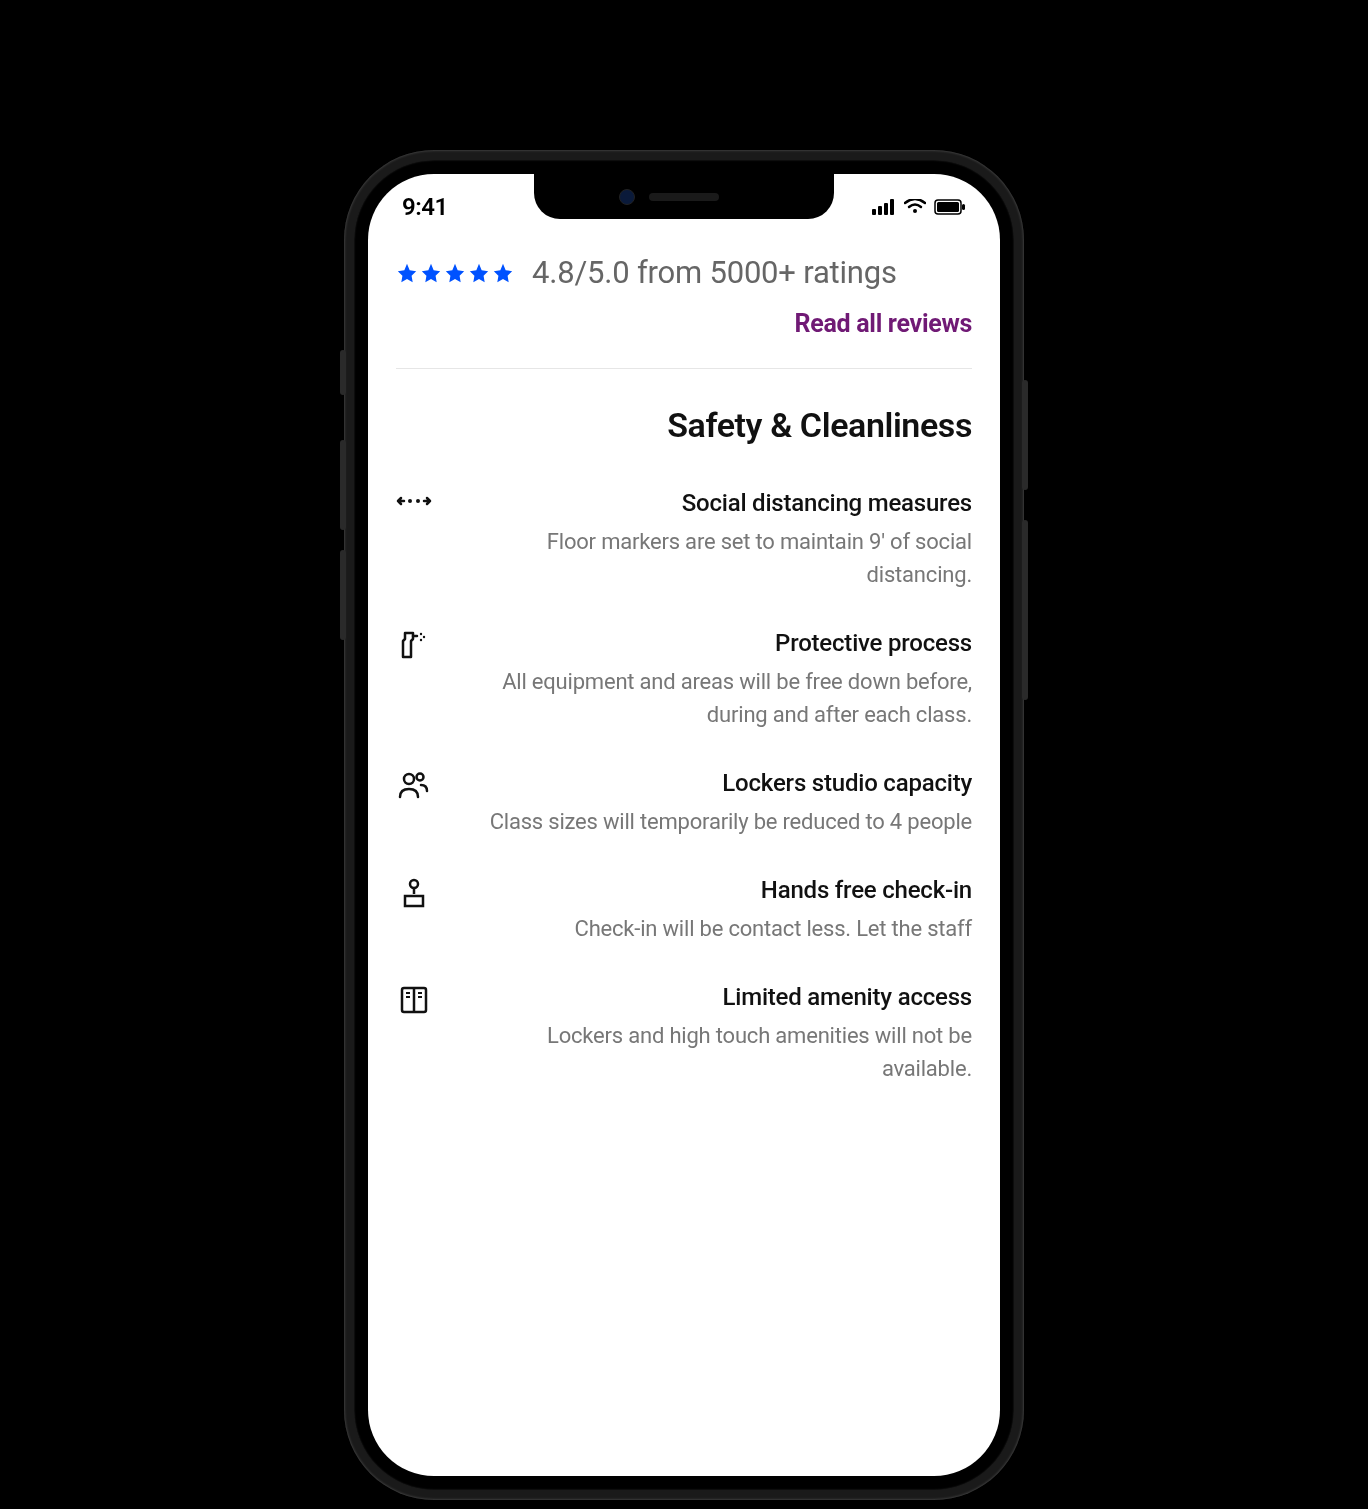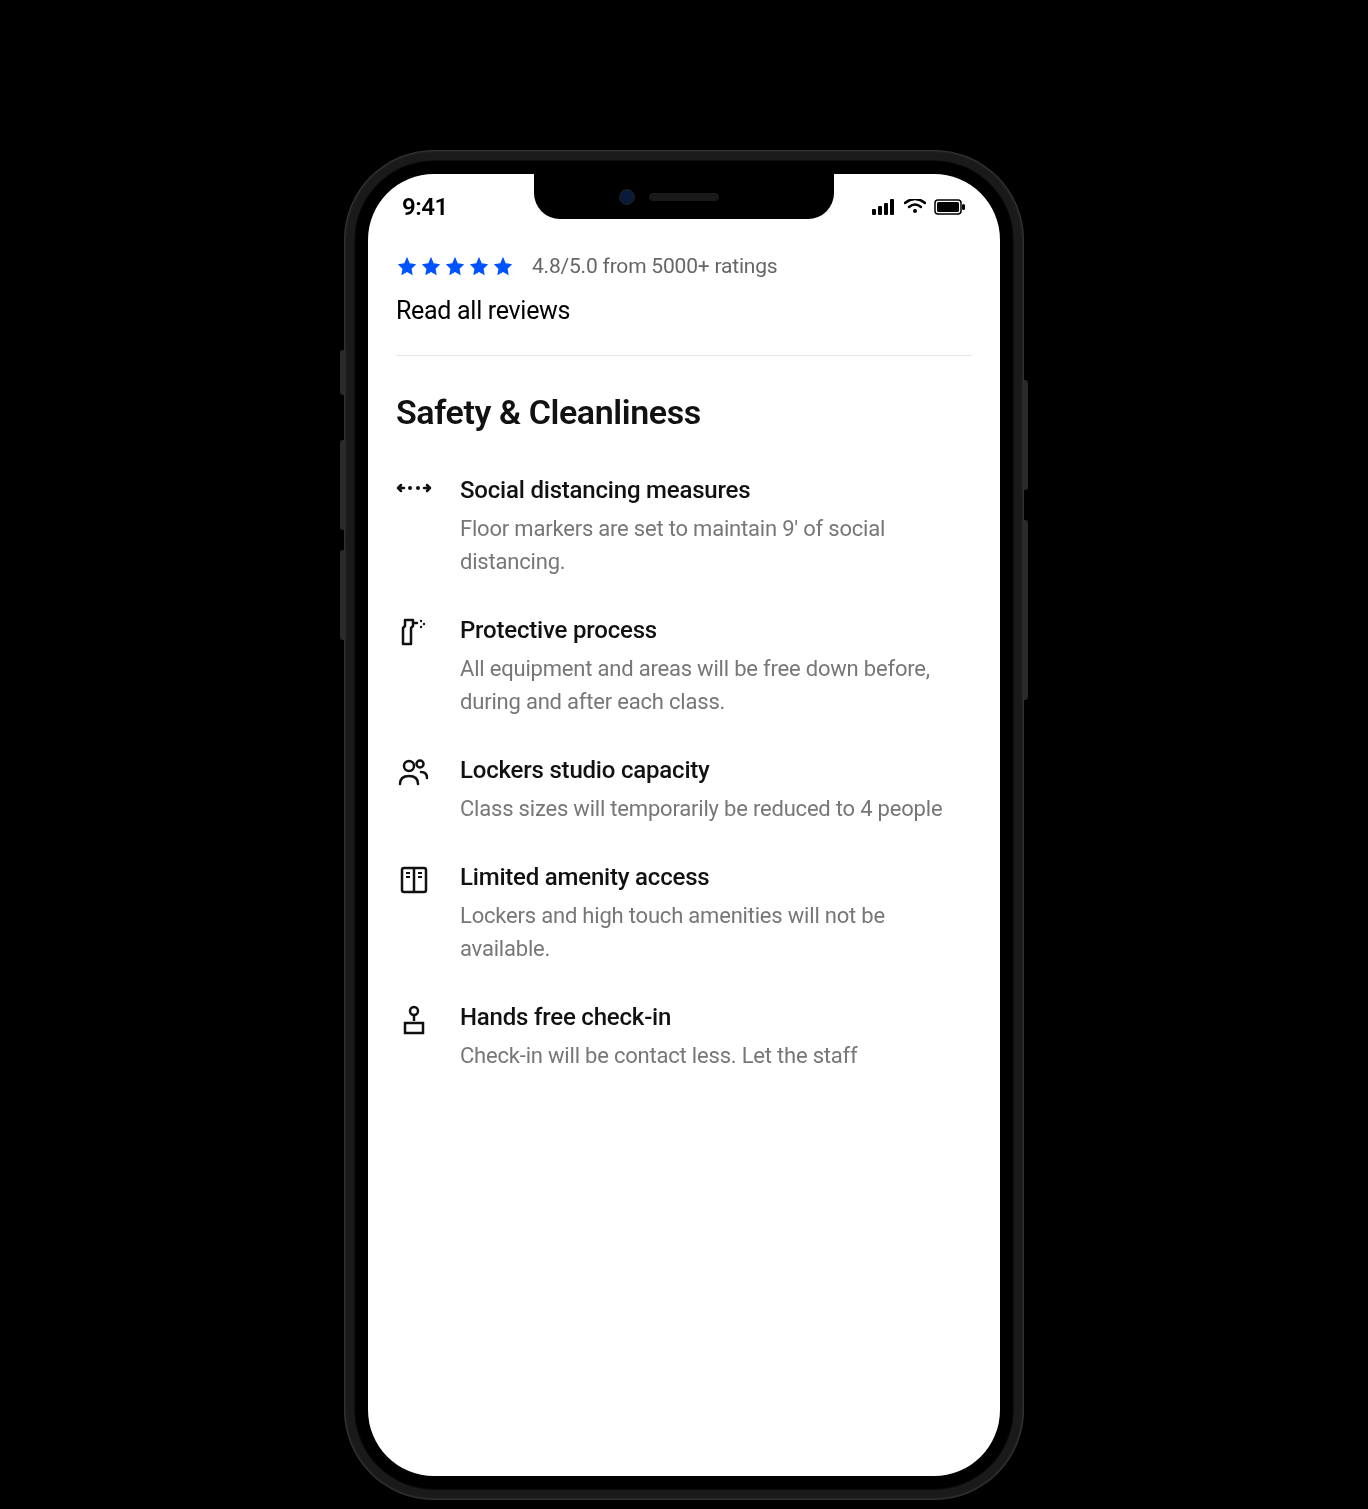--- a/index.html
+++ b/index.html
@@ -14,20 +14,21 @@
       padding-top: 150px;
     }
     .phone-outer {
       width: 680px;
       height: 1350px;
       background: #1a1a1a;
       border-radius: 90px;
       padding: 10px;
       position: relative;
       box-shadow: inset 0 0 3px rgba(255,255,255,0.3);
+      text-align: right;
     }
     .phone-mid {
       width: 100%;
       height: 100%;
       background: #000;
       border-radius: 80px;
       padding: 8px;
       box-shadow: inset 0 0 2px rgba(255,255,255,0.2);
     }
     .phone-inner {
@@ -117,28 +118,28 @@
       display: flex;
       align-items: center;
       gap: 18px;
       margin-bottom: 18px;
     }
     .stars {
       display: flex;
       gap: 2px;
     }
     .rating-text {
-      font-size: 21px;
+      font-size: 31px;
       color: #666;
       letter-spacing: -0.2px;
     }
     .read-reviews {
       font-size: 25px;
-      color: #000000;
-      font-weight: 400;
+      color: #701a75;
+      font-weight: 700;
       cursor: pointer;
       letter-spacing: -0.3px;
     }
     .divider {
       height: 1px;
       background: #e6e6e6;
       margin: 30px 0 36px 0;
     }
     .section-title {
       font-size: 34px;
@@ -284,46 +285,46 @@
               </svg>
             </div>
             <div class="safety-text">
               <div class="safety-title">Lockers studio capacity</div>
               <div class="safety-desc">Class sizes will temporarily be reduced to 4 people</div>
             </div>
           </div>
 
           <div class="safety-item">
             <div class="safety-icon">
+              <svg width="30" height="32" viewBox="0 0 30 32">
+                <circle cx="15" cy="6" r="4" stroke="#111" stroke-width="2.5" fill="none"></circle>
+                <line x1="15" y1="10" x2="15" y2="16" stroke="#111" stroke-width="2.5"></line>
+                <rect x="6" y="18" width="18" height="10" stroke="#111" stroke-width="2.5" fill="none"></rect>
+              </svg>
+            </div>
+            <div class="safety-text">
+              <div class="safety-title">Hands free check-in</div>
+              <div class="safety-desc">Check-in will be contact less. Let the staff</div>
+            </div>
+          </div>
+
+          <div class="safety-item">
+            <div class="safety-icon">
               <svg width="30" height="30" viewBox="0 0 30 30">
                 <rect x="3" y="3" width="24" height="24" rx="2" stroke="#111" stroke-width="2.5" fill="none"></rect>
                 <line x1="15" y1="3" x2="15" y2="27" stroke="#111" stroke-width="2.5"></line>
                 <line x1="7" y1="8" x2="11" y2="8" stroke="#111" stroke-width="2"></line>
                 <line x1="7" y1="12" x2="11" y2="12" stroke="#111" stroke-width="2"></line>
                 <line x1="19" y1="8" x2="23" y2="8" stroke="#111" stroke-width="2"></line>
                 <line x1="19" y1="12" x2="23" y2="12" stroke="#111" stroke-width="2"></line>
               </svg>
             </div>
             <div class="safety-text">
               <div class="safety-title">Limited amenity access</div>
               <div class="safety-desc">Lockers and high touch amenities will not be available.</div>
             </div>
           </div>
 
-          <div class="safety-item">
-            <div class="safety-icon">
-              <svg width="30" height="32" viewBox="0 0 30 32">
-                <circle cx="15" cy="6" r="4" stroke="#111" stroke-width="2.5" fill="none"></circle>
-                <line x1="15" y1="10" x2="15" y2="16" stroke="#111" stroke-width="2.5"></line>
-                <rect x="6" y="18" width="18" height="10" stroke="#111" stroke-width="2.5" fill="none"></rect>
-              </svg>
-            </div>
-            <div class="safety-text">
-              <div class="safety-title">Hands free check-in</div>
-              <div class="safety-desc">Check-in will be contact less. Let the staff</div>
-            </div>
-          </div>
-
         </div>
       </div>
     </div>
   </div>
 </div>
 
 </body></html>

